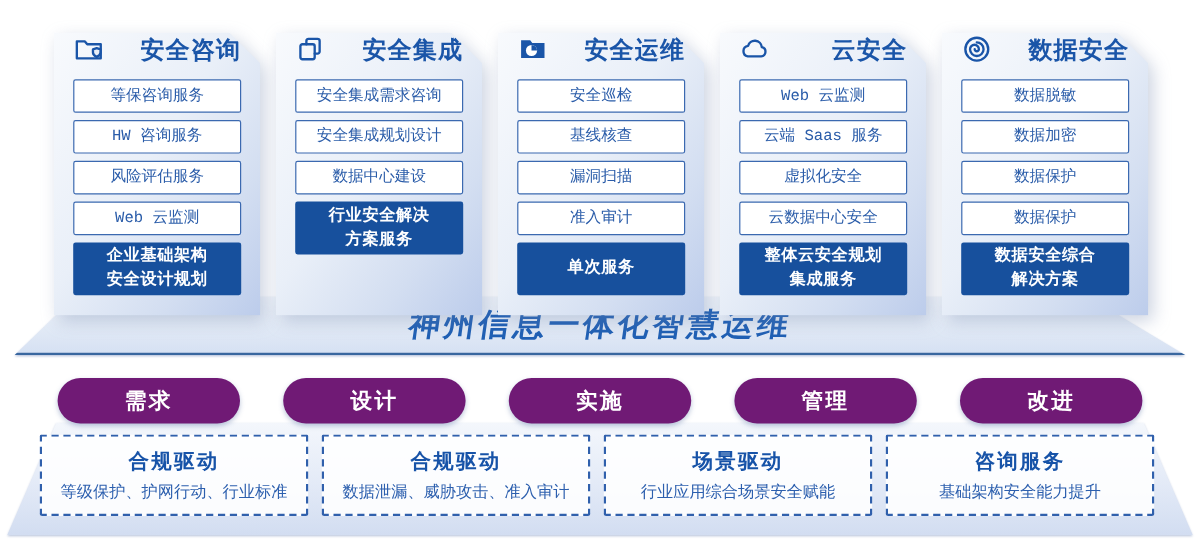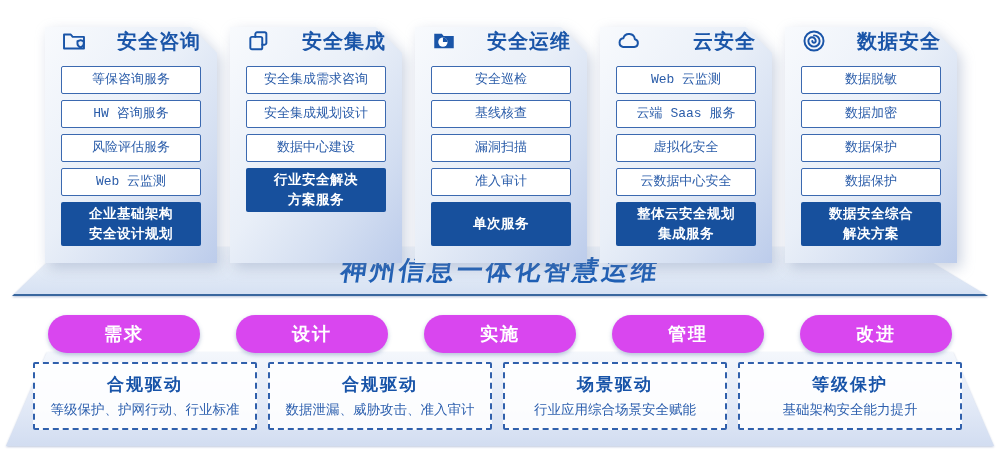--- a/index.html
+++ b/index.html
@@ -31,21 +31,21 @@
   .banner{width:100%;height:100%;box-sizing:border-box;
     background:linear-gradient(180deg,#f2f6fb 0%,#e2eaf6 55%,#d6e1f3 100%);
     clip-path:polygon(63px 0,906px 0,988px 100%,12px 100%);
     border-bottom:2.5px solid #39679f;
     display:flex;align-items:center;justify-content:center;}
   .banner-title{font-size:26px;font-weight:bold;color:#1f5fb4;letter-spacing:3px;
     transform:skewX(-8deg);white-space:nowrap;}
 
   
   .pill{position:absolute;top:315px;width:152px;height:38px;border-radius:19px;
-    background:#d946ef;color:#ffffff;font-size:18px;font-weight:bold;letter-spacing:2px;
+    background:#701a75;color:#ffffff;font-size:18px;font-weight:bold;letter-spacing:2px;
     display:flex;align-items:center;justify-content:center;z-index:3;
     box-shadow:0 2px 4px rgba(60,90,150,.35);}
 
   
   .platform-wrap{position:absolute;left:0;top:352px;width:1000px;height:94px;z-index:0;
     filter:drop-shadow(0 1px 1px rgba(90,115,170,.4));}
   .platform{width:100%;height:100%;
     background:linear-gradient(180deg,#f4f7fc 0%,#e3eaf7 55%,#d2ddf1 100%);
     clip-path:polygon(47px 0,953px 0,994px 100%,6px 100%);}
 
@@ -204,17 +204,17 @@
   </div>
   <div class="driver" style="left:268px">
     <div class="driver-title">合规驱动</div>
     <div class="driver-desc">数据泄漏、威胁攻击、准入审计</div>
   </div>
   <div class="driver" style="left:503px">
     <div class="driver-title">场景驱动</div>
     <div class="driver-desc">行业应用综合场景安全赋能</div>
   </div>
   <div class="driver" style="left:738px">
-    <div class="driver-title">等级保护</div>
+    <div class="driver-title">咨询服务</div>
     <div class="driver-desc">基础架构安全能力提升</div>
   </div>
 
 </div>
 
 </body></html>

